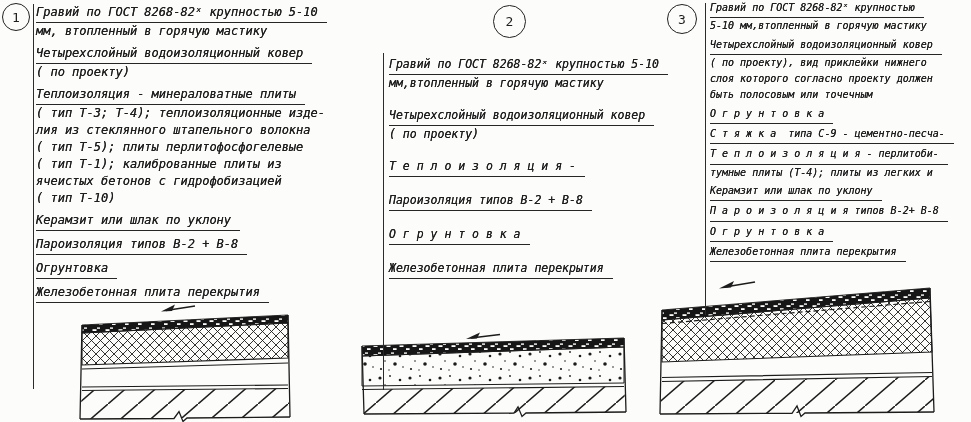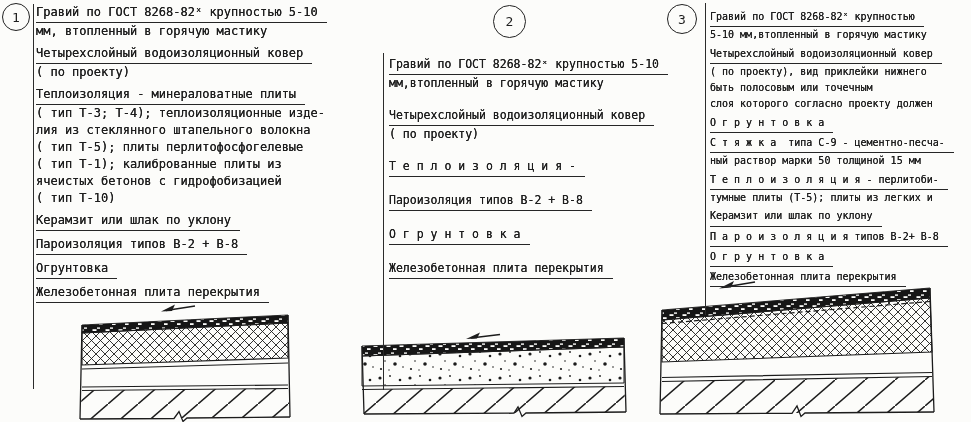--- a/index.html
+++ b/index.html
@@ -13,29 +13,29 @@
           font-size:13px;background:#fcfcfa;z-index:5;}
   .c1{left:2px;top:3px;width:26px;height:26px;}
   .c2{left:493px;top:5px;width:31px;height:31px;}
   .c3{left:667px;top:4px;width:28px;height:28px;}
   
   .vline{position:absolute;width:1.4px;background:#2b2b2b;z-index:3;}
   .v1{left:33px;top:4px;height:385px;}
   .v2{left:383px;top:53px;height:337px;}
   .v3{left:705px;top:3px;height:312px;}
   
-  .labels{position:absolute;z-index:4;text-shadow:0 0 0.4px currentColor;}
+  .labels{position:absolute;z-index:4;text-shadow:0 0 0.4px currentColor;font-style:italic;}
   .labels .line{display:block;white-space:pre;}
   .labels .line.u{display:table;border-bottom:1.2px solid #262626;
                   padding-right:9px;padding-bottom:1px;}
   .col1{left:36px;top:4px;font-size:12px;line-height:17px;}
   .col1 .para{margin-bottom:5px;}
   .col2{left:389px;top:56px;font-size:11.5px;line-height:17px;}
   .col2 .para{margin-bottom:15px;}
-  .col3{left:710px;top:9px;font-size:10px;line-height:16.3px;}
+  .col3{left:710px;top:0;font-size:10px;line-height:16.3px;}
   .col3 .para{margin-bottom:2px;}
   
   svg.section{position:absolute;z-index:2;}
   .s1{left:78px;top:300px;}
   .s2{left:346px;top:325px;}
   .s3{left:655px;top:276px;}
 </style>
 </head>
 <body>
 
@@ -103,33 +103,32 @@
       </div>
     </div>
   <div class="labels col3">
       <div class="para">
         <div class="line u">Гравий по ГОСТ 8268-82ˣ крупностью</div>
         <div class="line">5-10 мм,втопленный в горячую мастику</div>
       </div>
       <div class="para">
         <div class="line u">Четырехслойный водоизоляционный ковер</div>
         <div class="line">( по проекту), вид приклейки нижнего</div>
+        <div class="line">слоя которого согласно проекту должен</div>
         <div class="line">быть полосовым или точечным</div>
-        <div class="line">слоя которого согласно проекту должен</div>
       </div>
       <div class="para">
         <div class="line u">О г р у н т о в к а</div>
       </div>
       <div class="para">
         <div class="line u">С т я ж к а  типа С-9 - цементно-песча-</div>
-        <div class="line">ный раствор марки 50 толщиной 15 мм</div>
       </div>
       <div class="para">
         <div class="line u">Т е п л о и з о л я ц и я - перлитоби-</div>
-        <div class="line">тумные плиты (Т-5); плиты из легких и</div>
+        <div class="line">тумные плиты (Т-4); плиты из легких и</div>
       </div>
       <div class="para">
         <div class="line u">Керамзит или шлак по уклону</div>
       </div>
       <div class="para">
         <div class="line u">П а р о и з о л я ц и я типов В-2+ В-8</div>
       </div>
       <div class="para">
         <div class="line u">О г р у н т о в к а</div>
       </div>

